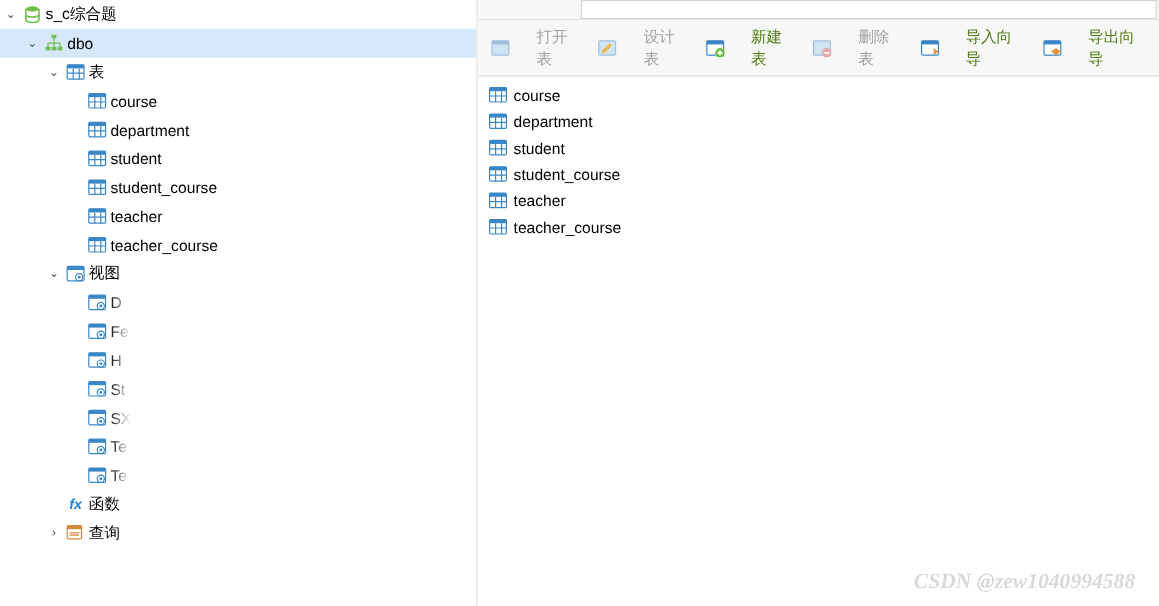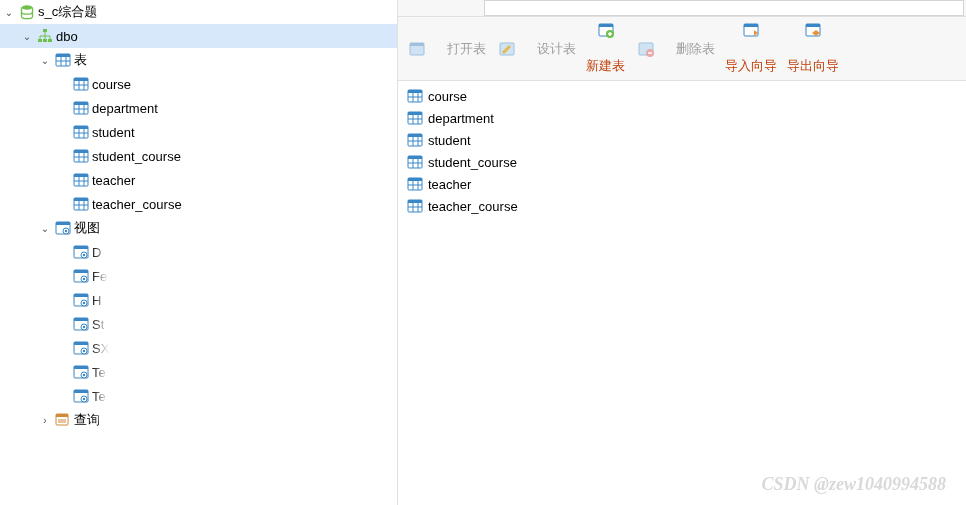--- a/index.html
+++ b/index.html
@@ -10,21 +10,21 @@
     .arrow { width: 14px; display: inline-flex; justify-content: center; color: #555; font-size: 10px; }
     .icon { display: inline-flex; width: 16px; height: 16px; margin: 0 3px; align-items: center; justify-content: center; }
     .icon svg { width: 16px; height: 16px; }
     .fx { font-style: italic; font-size: 12px; color: #1b86d6; font-weight: bold; }
     .main { flex: 1; display: flex; flex-direction: column; }
     .topbar-blank { height: 17px; border-bottom: 1px solid #e0e0e0; background: #f7f7f7; display:flex; justify-content:flex-end; }
     .topbar-blank .box { width: 480px; height:100%; border:1px solid #d5d5d5; background:#fff; margin-right:2px; }
     .toolbar { display: flex; align-items: center; gap: 10px; padding: 5px 8px; background: #f7f7f7; border-bottom: 1px solid #e0e0e0; font-size: 13px; }
     .tool-item { display: flex; align-items: center; gap: 19px; }
     .tool-item.disabled { color: #a0a0a0; }
-    .tool-item.enabled { color: #c2410c; flex-direction: column; }
+    .tool-item.enabled { color: #4d7c0f; }
     .content { flex: 1; padding: 4px 6px; }
     .list-row { display: flex; align-items: center; height: 22px; gap: 2px; }
     .watermark { position: absolute; right: 20px; bottom: 10px; color: #d9d9d9; font-size: 18px; font-style: italic; font-family: Georgia, serif; pointer-events: none; font-weight: bold; }
     .blur-overlay { position: absolute; left: 100px; top: 240px; width: 230px; height: 180px; background: #fff; filter: blur(6px); }
   </style>
 </head>
 <body>
 
 <div class="sidebar">
 
@@ -225,20 +225,24 @@
         <svg viewBox="0 0 16 16">
           <rect x="1" y="2" width="14" height="12" rx="1" fill="#fff" stroke="#3a87c7"></rect>
           <rect x="1" y="2" width="14" height="3" fill="#3a87c7"></rect>
           <circle cx="11" cy="11" r="3" fill="#fff" stroke="#3a87c7"></circle>
           <circle cx="11" cy="11" r="1.2" fill="#3a87c7"></circle>
         </svg>
       </span>
       <span>Te</span>
     </div>
 
+  <div class="tree-row" style="padding-left:52px">
+    <span class="icon fx">fx</span>
+    <span>函数</span>
+  </div>
 
   <div class="tree-row" style="padding-left:38px">
     <span class="arrow">›</span>
     <span class="icon">
         <svg viewBox="0 0 16 16">
           <rect x="1" y="2" width="12" height="11" rx="1" fill="#fff" stroke="#d28a3a"></rect>
           <rect x="1" y="2" width="12" height="3" fill="#d28a3a"></rect>
           <line x1="3" y1="8" x2="11" y2="8" stroke="#d28a3a"></line>
           <line x1="3" y1="10" x2="11" y2="10" stroke="#d28a3a"></line>
         </svg>

